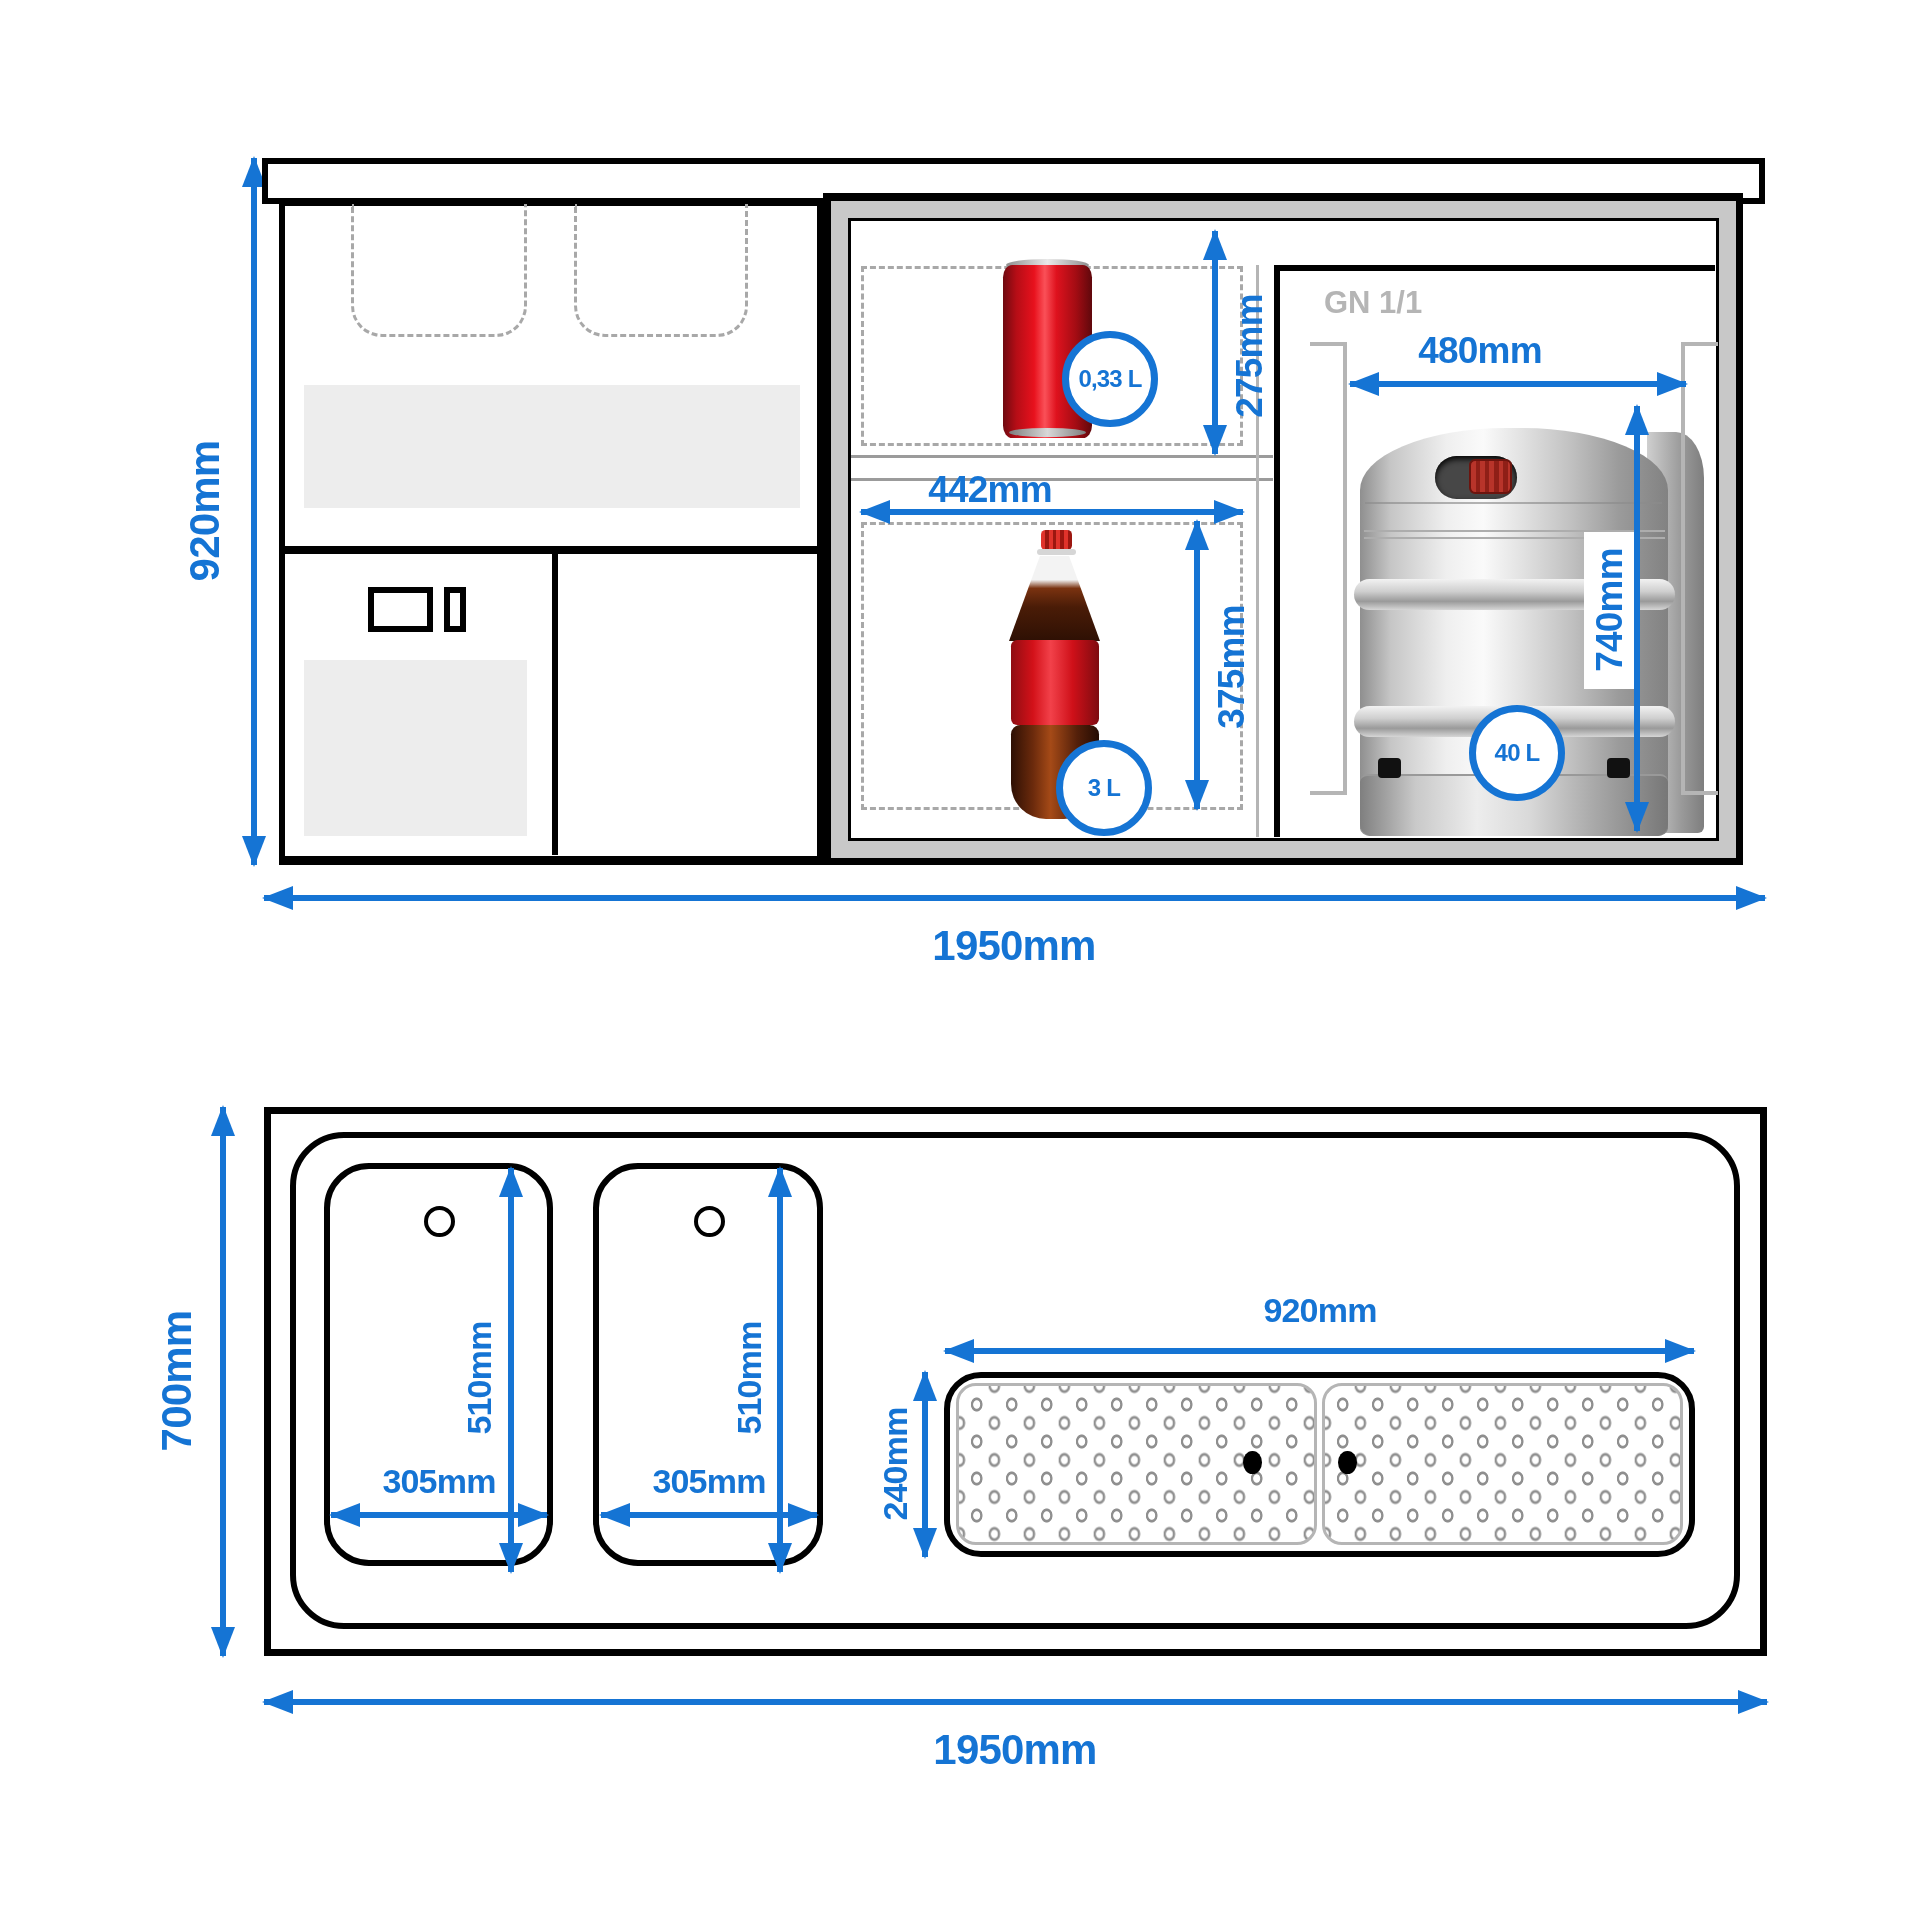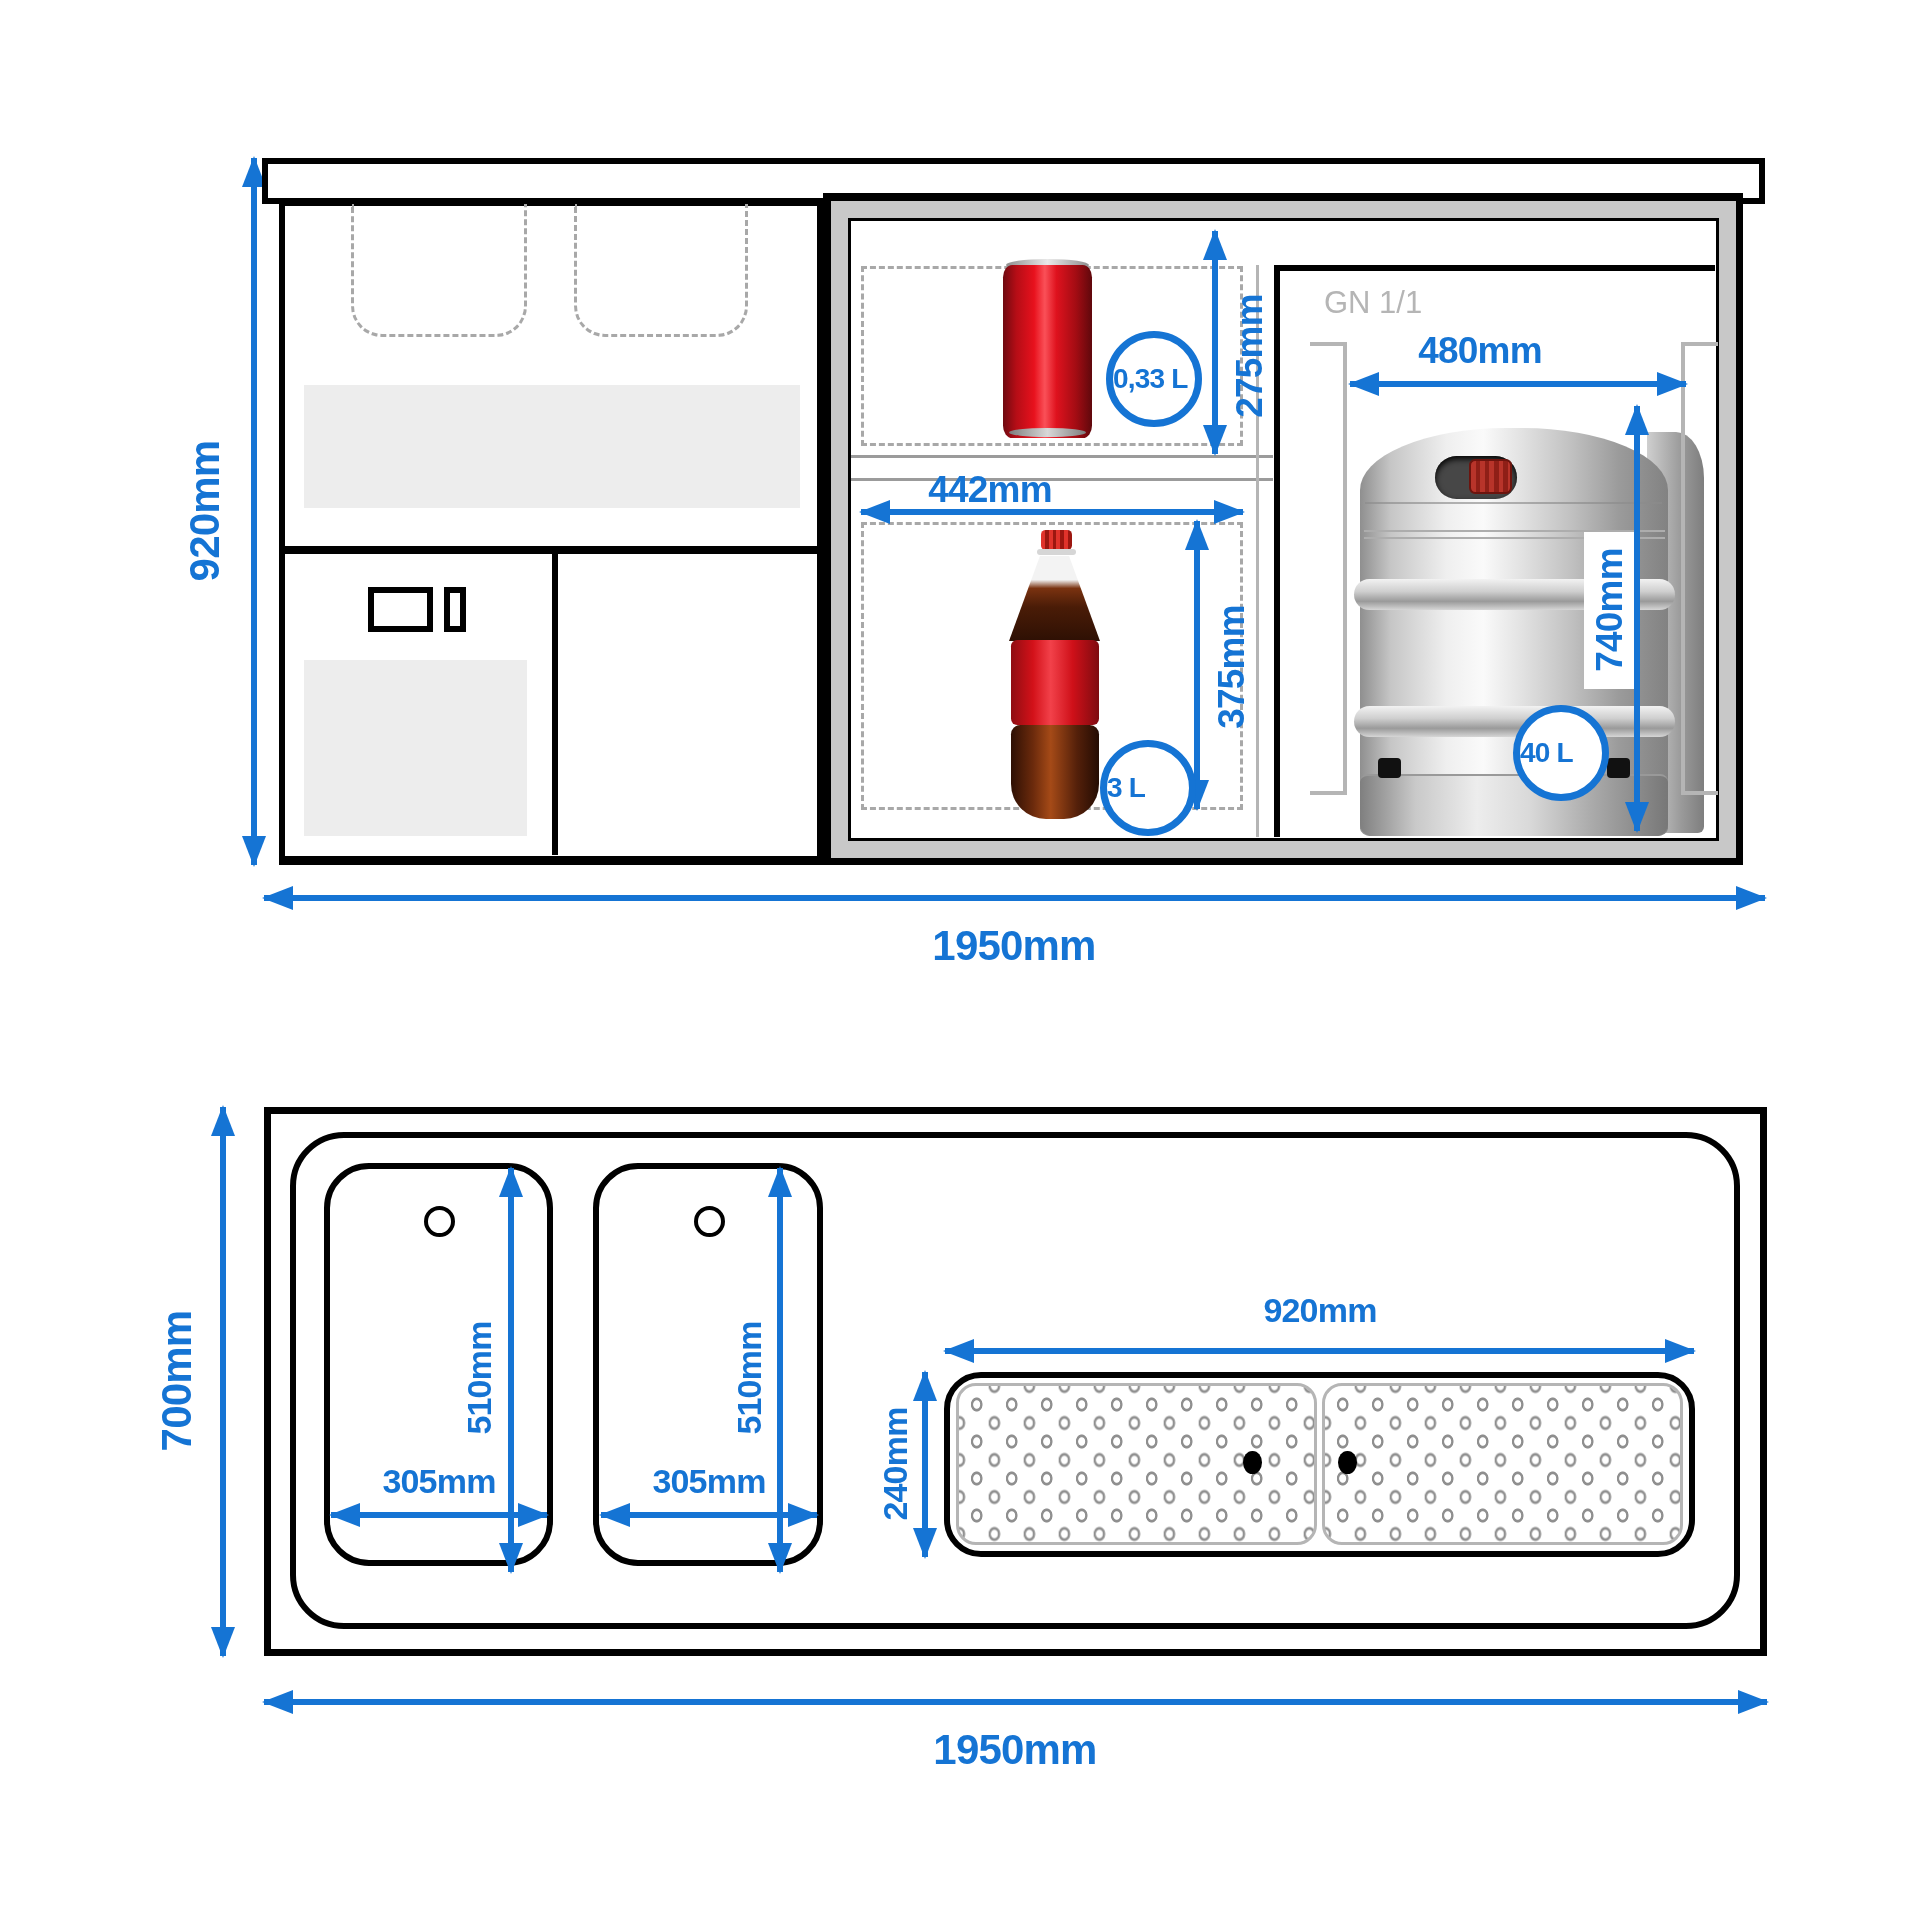--- a/index.html
+++ b/index.html
@@ -17,22 +17,22 @@
   .dv{position:absolute;width:6.2px;background:var(--blue);}
   .dv::before{content:"";position:absolute;top:-2.3px;left:50%;transform:translateX(-50%);
     border-left:12.3px solid transparent;border-right:12.3px solid transparent;border-bottom:31px solid var(--blue);}
   .dv::after{content:"";position:absolute;bottom:-2.3px;left:50%;transform:translateX(-50%);
     border-left:12.3px solid transparent;border-right:12.3px solid transparent;border-top:31px solid var(--blue);}
   .lbl{position:absolute;color:var(--blue);font-weight:700;white-space:nowrap;
        transform:translate(-50%,-50%);letter-spacing:-0.8px;}
   .lbl.rot{transform:translate(-50%,-50%) rotate(-90deg);}
   .f54{font-size:42px;} .f48{font-size:37px;} .f44{font-size:34px;}
   .badge{position:absolute;width:96px;height:96px;border:7px solid var(--blue);border-radius:50%;
-         background:#fff;display:flex;align-items:center;justify-content:flex-start;
-         color:var(--blue);font-weight:700;font-size:28px;letter-spacing:-0.8px;z-index:6;margin-left:44px;}
+         background:#fff;display:flex;align-items:center;justify-content:center;
+         color:var(--blue);font-weight:700;font-size:24px;letter-spacing:-0.8px;z-index:6;}
   .blackbox{position:absolute;border:6.2px solid var(--ink);background:#fff;}
   .dashbox{position:absolute;border:3.9px dashed var(--dash);}
   .grayline{position:absolute;background:#9b9b9b;}
   
   .holes{background-image:
      radial-gradient(7px 8.5px at 17.7px 18.5px, #fff 3.1px, #8f8f8f 3.9px 5.4px, rgba(0,0,0,0) 6.2px),
      radial-gradient(7px 8.5px at 17.7px 18.5px, #fff 3.1px, #8f8f8f 3.9px 5.4px, rgba(0,0,0,0) 6.2px);
      background-size:35px 37px,35px 37px;background-position:0 0,17.7px 18.5px;}
 </style>
 </head>
@@ -92,21 +92,21 @@
     <div class="abs" style="left:1011px;top:640px;width:88px;height:85px;border-radius:6.2px;background:linear-gradient(90deg,#8f0d12,#d31119 25%,#f2414a 45%,#cf1019 70%,#7e0b10);"></div>
     <div class="abs" style="left:1011px;top:725px;width:88px;height:94px;border-radius:9.2px 9.2px 35px 35px;background:linear-gradient(90deg,#2e1004,#6b2a0c 25%,#a54a17 45%,#54200a 75%,#240c03);"></div>
     <div class="badge" style="left:1056px;top:740px;">
         <span>3 L</span>
       </div>
 
     <div class="dv" style="left:1194px;top:521px;height:288px;"></div>
     <span class="lbl rot f48" style="left:1232px;top:667px;">375mm</span>
 
     <div class="abs" style="left:1274px;top:265px;width:441px;height:572px;border-left:6.2px solid var(--ink);border-top:6.2px solid var(--ink);"></div>
-    <span class="abs" style="left:1324px;top:285px;font-weight:400;font-size:31px;color:#b5b5b5;">GN 1/1</span>
+    <span class="abs" style="left:1324px;top:285px;font-weight:700;font-size:31px;color:#b5b5b5;">GN 1/1</span>
 
     <div class="abs" style="left:1647px;top:432px;width:57px;height:401px;border-radius:0 28px 6.2px 0/0 46px 6.2px 0;background:linear-gradient(90deg,#cfcfcf,#9a9a9a 60%,#7e7e7e);z-index:1;"></div>
 
     <div class="abs" style="left:1310px;top:342px;width:37px;height:453px;border-top:4.6px solid #b5b5b5;border-bottom:4.6px solid #b5b5b5;border-right:4.6px solid #b5b5b5;z-index:2;"></div>
     <div class="abs" style="left:1681px;top:342px;width:37px;height:453px;border-top:4.6px solid #b5b5b5;border-bottom:4.6px solid #b5b5b5;border-left:4.6px solid #b5b5b5;z-index:2;"></div>
 
     <div class="abs" style="left:1360px;top:428px;width:308px;height:408px;z-index:3;border-radius:146px 146px 10.8px 10.8px/62px 62px 7.7px 7.7px;background:linear-gradient(90deg,#8f8f8f 0,#c6c6c6 10%,#efefef 28%,#fafafa 40%,#e3e3e3 52%,#c2c2c2 68%,#9b9b9b 84%,#828282 100%);"></div>
     <div class="abs" style="left:1365px;top:502px;width:297px;height:2.3px;background:rgba(140,140,140,.65);z-index:4;"></div>
     <div class="abs" style="left:1364px;top:530px;width:301px;height:1.5px;background:#adadad;z-index:4;"></div>
     <div class="abs" style="left:1364px;top:537px;width:301px;height:1.5px;background:#adadad;z-index:4;"></div>

